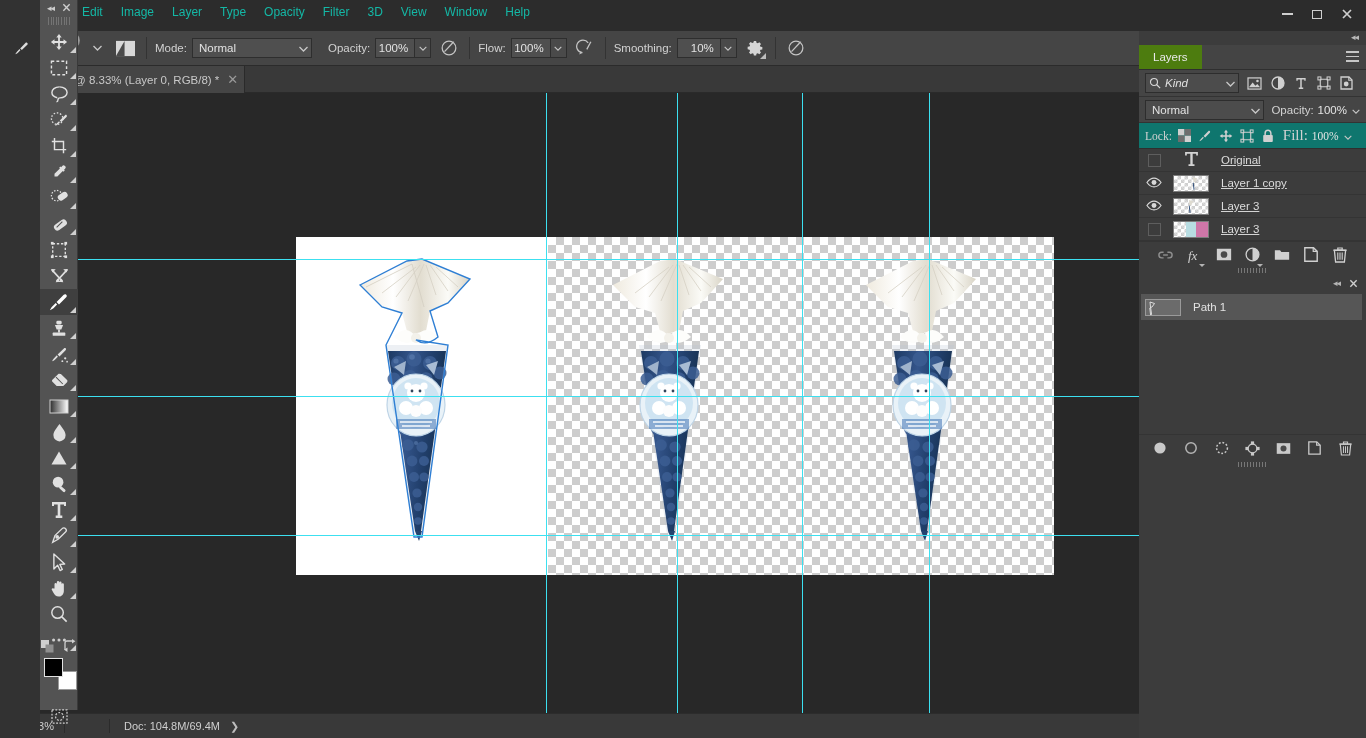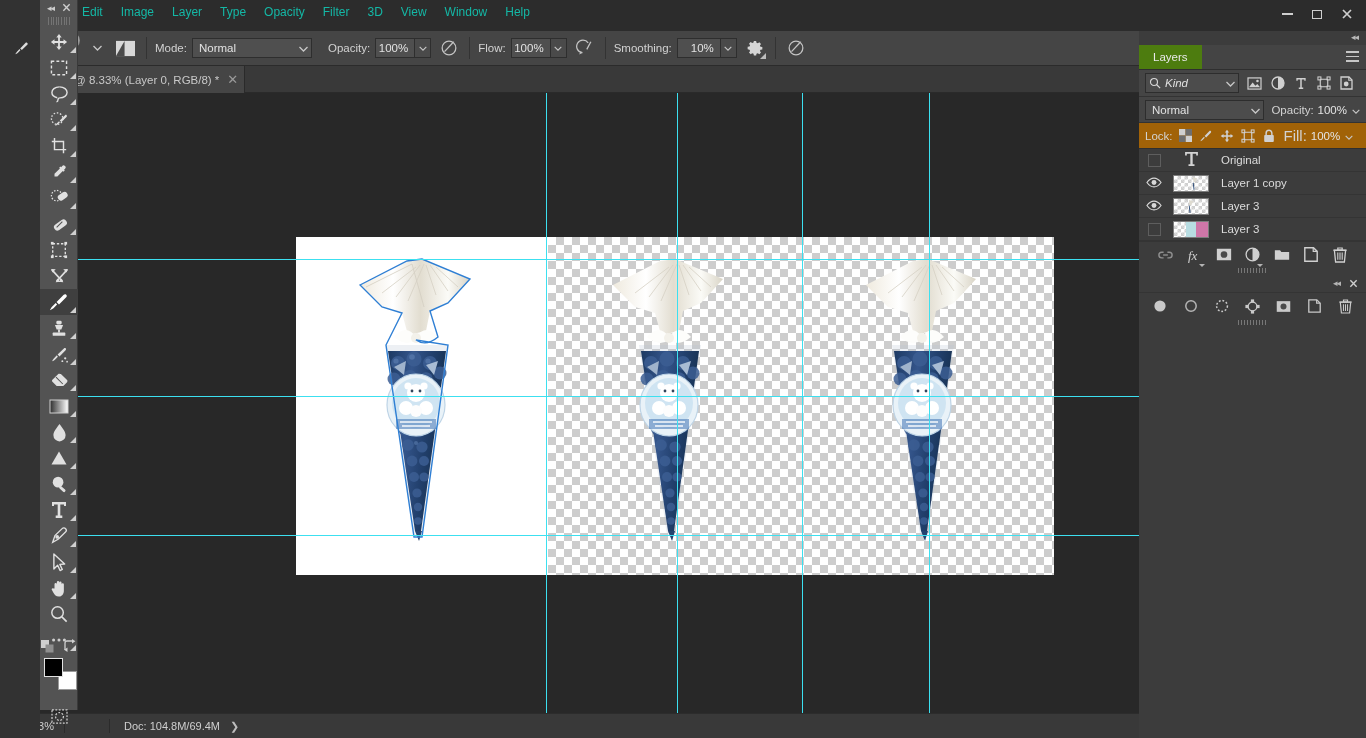--- a/index.html
+++ b/index.html
@@ -220,29 +220,29 @@
     height: 26px; display: flex; align-items: center; padding: 0 6px;
     background: #454545; border-bottom: 1px solid #333;
   }
   .blendsel {
     width: 138px; height: 20px; background: #4c4c4c; border: 1px solid #2d2d2d;
     display: flex; align-items: center; justify-content: space-between;
     padding: 0 3px 0 6px; color: #e2e2e2; font-size: 11.5px;
   }
   .lockrow {
     height: 26px; display: flex; align-items: center; padding: 0 6px;
-    background: #a16207; border-bottom: 1px solid #2f2f2f;
+    background: #0f766e; border-bottom: 1px solid #2f2f2f; font-family: Liberation Serif, serif;
   }
   .lock-icons { display: flex; align-items: center; }
   .lock-icons > span { width: 21px; height: 20px; display:flex; align-items:center; justify-content:center; }
 
   .layerlist { background: #3c3c3c; }
   .layerrow {
     height: 23px; display: flex; align-items: center;
-    border-bottom: 1px solid #343434; background: #3c3c3c;
+    border-bottom: 1px solid #343434; background: #3c3c3c; text-decoration: underline;
   }
   .eyecell { width: 30px; height: 23px; display: flex; align-items: center; justify-content: center; }
   .eye-off { width: 13px; height: 13px; border: 1px solid #5e5e5e; background: #3c3c3c; }
   .thumbcell { width: 44px; display: flex; align-items: center; justify-content: center; }
   .lthumb {
     width: 36px; height: 17px; border: 1px solid #7d7d7d; position: relative; overflow: hidden;
     background-color: #ffffff;
     background-image:
       linear-gradient(45deg, #cfcfcf 25%, transparent 25%, transparent 75%, #cfcfcf 75%),
       linear-gradient(45deg, #cfcfcf 25%, transparent 25%, transparent 75%, #cfcfcf 75%);
@@ -1144,20 +1144,31 @@
 
     <div class="panelgroup" style="margin-top:3px">
       <div class="dockhdr">
         <span class="dh-arrows">◂◂</span>
         <span class="dh-close">
           <svg width="9" height="9" viewBox="0 0 10 10">
               <path d="M1.5 1.5 L8.5 8.5 M8.5 1.5 L1.5 8.5" stroke="#cfcfcf" stroke-width="1.5" fill="none"></path>
             </svg>
         </span>
       </div>
+      <div class="pathpanelbody">
+        <div class="pathrow">
+          <div class="pthumb">
+            <svg width="36" height="17" viewBox="0 0 36 17" style="position:absolute;left:0;top:0">
+              <path d="M4 2 L8.5 3.5 L6 7 L4.5 7.5 Z" fill="none" stroke="#e8e8e8" stroke-width="0.9"></path>
+              <path d="M4.6 7.5 L5.6 14.5 L4.6 15 L3.8 8 Z" fill="none" stroke="#e8e8e8" stroke-width="0.9"></path>
+            </svg>
+          </div>
+          <span style="margin-left:12px;font-size:11.5px;color:#e2e2e2">Path 1</span>
+        </div>
+      </div>
       <div class="path-footer">
         <div class="pf-btn">
           <svg width="14" height="14" viewBox="0 0 14 14">
               <circle cx="7" cy="7" r="5.6" fill="#c9c9c9"></circle>
             </svg>
         </div>
         <div class="pf-btn">
           <svg width="14" height="14" viewBox="0 0 14 14">
               <circle cx="7" cy="7" r="5.2" fill="none" stroke="#b4b4b4" stroke-width="1.5"></circle>
             </svg>

